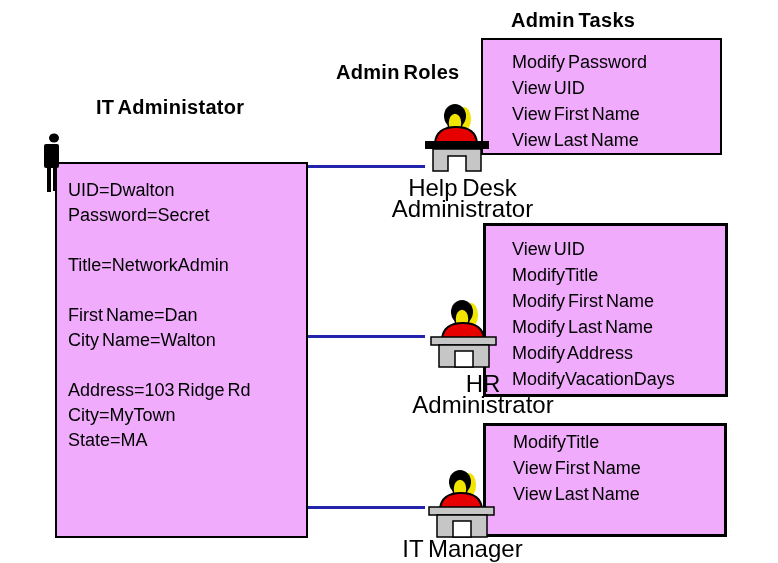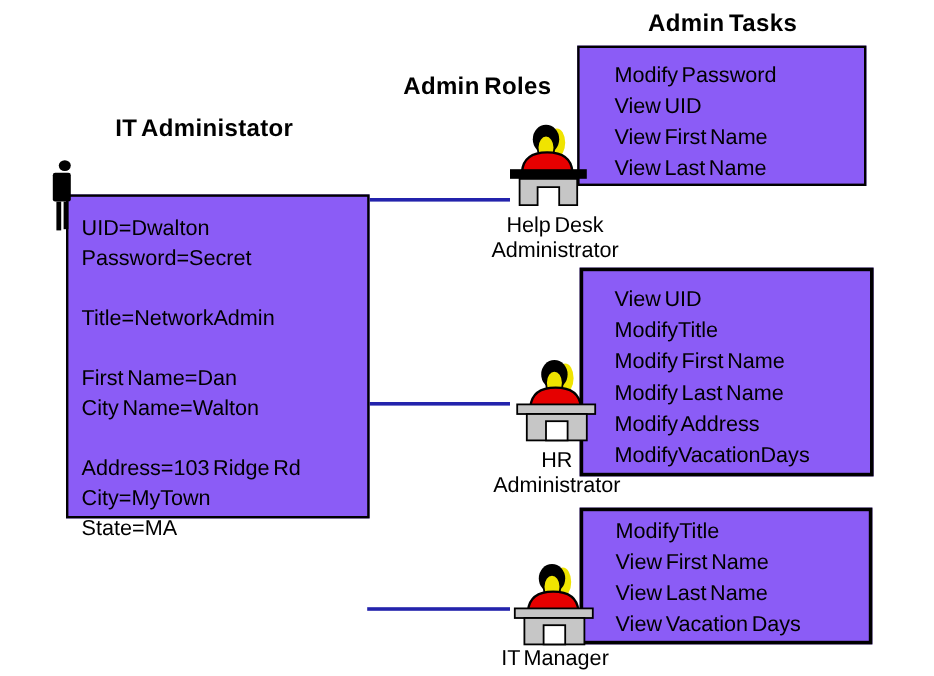--- a/index.html
+++ b/index.html
@@ -1,44 +1,44 @@
 <!DOCTYPE html>
 <html><head>
 <meta charset="utf-8">
 <style>
   html,body{margin:0;padding:0;background:#fff;}
   body{font-family:"Liberation Sans", sans-serif;color:#000;}
   .canvas{position:relative;width:778px;height:563px;background:#fff;overflow:hidden;}
   .hdr{position:absolute;font-weight:bold;font-size:20px;letter-spacing:.3px;word-spacing:-2px;white-space:nowrap;}
-  .box{position:absolute;background:#8b5cf6;border:2px solid #000;box-sizing:border-box;}
+  .box{position:absolute;background:#f0abfc;border:2px solid #000;box-sizing:border-box;}
   .thickbox{border-width:3px;}
   .record{font-size:18px;line-height:25px;padding:14px 4px 0 11px;word-spacing:-2px;}
   .rline{min-height:25px;white-space:nowrap;}
   .tasks1{font-size:18px;line-height:26px;padding:9px 4px 0 29px;word-spacing:-2px;}
   .tasks2{font-size:18px;line-height:26px;padding:10px 4px 0 26px;word-spacing:-2px;}
   .tasks3{font-size:18px;line-height:26px;padding:3px 4px 0 27px;word-spacing:-2px;}
   .tline{min-height:26px;white-space:nowrap;}
   .connector{position:absolute;height:3px;}
-  .role-label{position:absolute;text-align:center;font-size:18px;line-height:21px;word-spacing:-2px;}
+  .role-label{position:absolute;text-align:center;font-size:24px;line-height:21px;word-spacing:-2px;}
   .icon-abs{position:absolute;}
 </style>
 </head>
 <body>
 
 <div class="canvas">
 
   <div class="hdr" style="left:96px;top:96px;">IT Administator</div>
   <div class="hdr" style="left:336px;top:61px;">Admin Roles</div>
-  <div class="hdr" style="left:540px;top:9px;">Admin Tasks</div>
+  <div class="hdr" style="left:511px;top:9px;">Admin Tasks</div>
 
   <div class="connector" style="left: 308px; top: 165px; width: 117px; background: rgb(35, 35, 172);" title="Admin Roles"></div>
   <div class="connector" style="left: 308px; top: 335px; width: 117px; background: rgb(35, 35, 172);"></div>
   <div class="connector" style="left: 306px; top: 506px; width: 119px; background: rgb(35, 35, 172);"></div>
 
-  <div class="box" style="left:55px;top:162px;width:253px;height:270px;">
+  <div class="box" style="left:55px;top:162px;width:253px;height:376px;">
     <div class="record">
         <div class="rline">UID=Dwalton</div>
         <div class="rline">Password=Secret</div>
         <div class="rline">&nbsp;</div>
         <div class="rline">Title=NetworkAdmin</div>
         <div class="rline">&nbsp;</div>
         <div class="rline">First Name=Dan</div>
         <div class="rline">City Name=Walton</div>
         <div class="rline">&nbsp;</div>
         <div class="rline">Address=103 Ridge Rd</div>
@@ -71,21 +71,20 @@
         <div class="tline">Modify Last Name</div>
         <div class="tline">Modify Address</div>
         <div class="tline">ModifyVacationDays</div>
       </div>
   </div>
   <div class="box thickbox" style="left:483px;top:423px;width:244px;height:114px;">
     <div class="tasks3">
         <div class="tline">ModifyTitle</div>
         <div class="tline">View First Name</div>
         <div class="tline">View Last Name</div>
-        <div class="tline">View Vacation Days</div>
       </div>
   </div>
 
   <svg class="icon-abs" style="left:422px;top:103px;" width="70" height="70" viewBox="0 0 70 70">
     <ellipse cx="42" cy="16" rx="7" ry="12" fill="#F0E400"></ellipse>
     <ellipse cx="33" cy="13" rx="11" ry="12" fill="#000000"></ellipse>
     <ellipse cx="33" cy="20" rx="7" ry="10" stroke="#000" stroke-width="1.5" fill="#F0E400"></ellipse>
     <path d="M13 40 C14 29 22 24 34 24 C46 24 54 29 55 40 Z" stroke="#000" stroke-width="2" fill="#E60000"></path>
     <rect x="3" y="38" width="64" height="8" fill="#000000"></rect>
     <path d="M11 46 H59 V68 H44 V53 H26 V68 H11 Z" stroke="#000" stroke-width="1.5" fill="#C6C6C6"></path>
@@ -108,21 +107,21 @@
     <path d="M13 40 C14 29 22 24 34 24 C46 24 54 29 55 40 Z" stroke="#000" stroke-width="2" fill="#E60000"></path>
     <rect x="2" y="38" width="65" height="8" stroke="#000" stroke-width="1.5" fill="#C6C6C6"></rect>
     <rect x="10" y="46" width="50" height="22" stroke="#000" stroke-width="1.5" fill="#C6C6C6"></rect>
     <rect x="26" y="52" width="18" height="16" fill="#ffffff" stroke="#000" stroke-width="1.5"></rect>
   </svg>
 
   <div class="role-label" style="left:385px;top:177px;width:155px;">
       <div class="llne">Help Desk</div>
       <div class="llne">Administrator</div>
     </div>
-  <div class="role-label" style="left:385px;top:373px;width:158px;text-align:center;">
+  <div class="role-label" style="left:404px;top:373px;width:158px;text-align:center;">
       <div class="llne">HR</div>
       <div class="llne">Administrator</div>
     </div>
   <div class="role-label" style="left:385px;top:538px;width:155px;text-align:center;">
       <div class="llne">IT Manager</div>
     </div>
 
 </div>
 
 </body></html>

